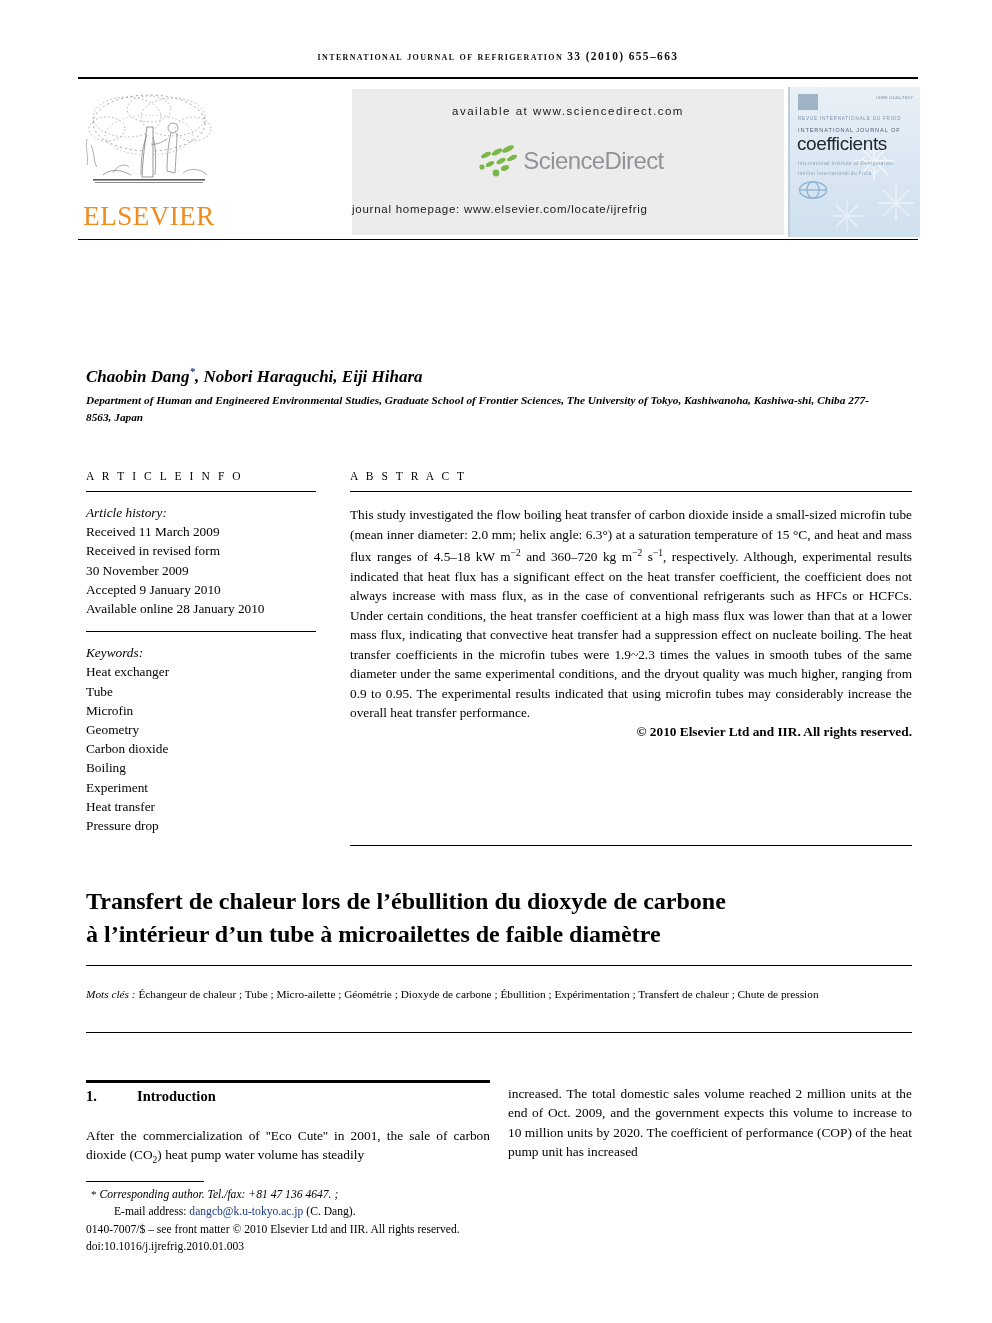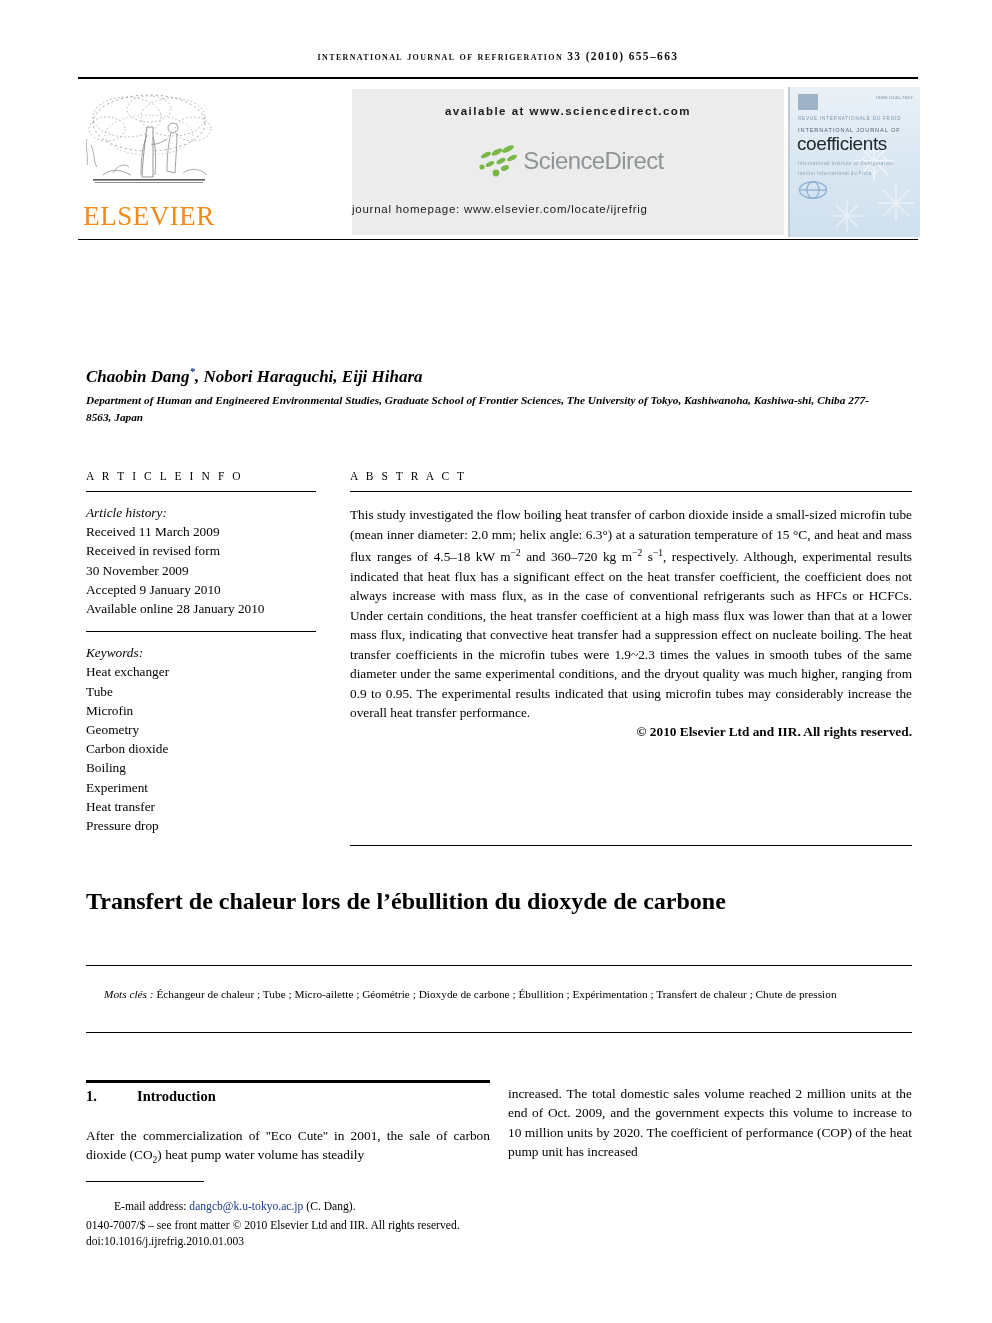--- a/index.html
+++ b/index.html
@@ -106,21 +106,20 @@
   }
   .sd-available {
     position: absolute;
     left: 0; top: 16px;
     width: 432px;
     text-align: center;
     font-family: "Liberation Sans", "DejaVu Sans", sans-serif;
     font-size: 11.5px;
     letter-spacing: 1.5px;
     color: #1a1a1a;
-    font-weight: bold;
   }
   .sd-logo-row {
     position: absolute;
     left: 0; top: 54px;
     width: 432px;
     text-align: center;
     height: 44px;
   }
   .sd-logo-inner { display: inline-block; height: 42px; }
   .sd-dots { display:inline-block; vertical-align: middle; width: 50px; height: 36px; }
@@ -312,21 +311,21 @@
   }
   .fr-rule2 {
     position: absolute;
     left: 86px; top: 965px;
     width: 826px;
     height: 1px;
     background: #000;
   }
   .fr-keywords {
     position: absolute;
-    left: 104px; top: 985px;
+    left: 86px; top: 985px;
     width: 826px;
     font-family: "Liberation Serif", "DejaVu Serif", serif;
     font-size: 11.3px;
     line-height: 18px;
     color: #000;
   }
   .fr-keywords .lbl { font-style: italic; }
   .fr-rule3 {
     position: absolute;
     left: 86px; top: 1032px;
@@ -397,21 +396,21 @@
     color: #000;
   }
   .foot .star { font-size: 11px; }
   .foot .corr { font-style: italic; }
   .foot .mail-label { }
   .foot a.mail {
     color: #1a3b8b;
     text-decoration: none;
   }
   .foot-l1 { padding-left: 16px; text-indent: -11px; }
-  .foot-l2 { padding-left: 28px; margin-top: 13px; }
+  .foot-l2 { padding-left: 28px; }
   .foot-issn { margin-top: 2px; }
 </style>
 </head>
 <body>
 
 <div class="page">
 
   <div class="running-head">International Journal of Refrigeration 33 (2010) 655–663</div>
 
   <div class="masthead-rule"></div>
@@ -554,34 +553,36 @@
     <div class="sect-head">A B S T R A C T</div>
     <div class="hr-thin"></div>
     <div class="abstract-body"><span>This study investigated the flow boiling heat transfer of carbon dioxide inside a small-sized microfin tube (mean inner diameter: 2.0 mm; helix angle: 6.3°) at a saturation temperature of 15 °C, and heat and mass flux ranges of 4.5–18 kW m</span><sup>−2</sup><span> and 360–720 kg m</span><sup>−2</sup><span> s</span><sup>−1</sup><span>, respectively. Although, experimental results indicated that heat flux has a significant effect on the heat transfer coefficient, the coefficient does not always increase with mass flux, as in the case of conventional refrigerants such as HFCs or HCFCs. Under certain conditions, the heat transfer coefficient at a high mass flux was lower than that at a lower mass flux, indicating that convective heat transfer had a suppression effect on nucleate boiling. The heat transfer coefficients in the microfin tubes were 1.9~2.3 times the values in smooth tubes of the same diameter under the same experimental conditions, and the dryout quality was much higher, ranging from 0.9 to 0.95. The experimental results indicated that using microfin tubes may considerably increase the overall heat transfer performance.</span></div>
     <div class="copyright">© 2010 Elsevier Ltd and IIR. All rights reserved.</div>
   </div>
 
   <div class="fr-rule"></div>
 
   <div class="fr-title">
     <div>Transfert de chaleur lors de l’ébullition du dioxyde de carbone</div>
+    <div>à l’intérieur d’un tube à microailettes de faible diamètre</div>
   </div>
 
   <div class="fr-rule2"></div>
   <div class="fr-keywords"><span class="lbl">Mots clés :</span><span> Échangeur de chaleur ; Tube ; Micro-ailette ; Géométrie ; Dioxyde de carbone ; Ébullition ; Expérimentation ; Transfert de chaleur ; Chute de pression</span></div>
   <div class="fr-rule3"></div>
 
   <div class="body-rule"></div>
   <div class="sec-num">1.</div>
   <div class="sec-title">Introduction</div>
 
   <div class="body-col-left"><span>After the commercialization of ''Eco Cute'' in 2001, the sale of carbon dioxide (CO</span><sub>2</sub><span>) heat pump water volume has steadily</span></div>
 
   <div class="body-col-right">increased. The total domestic sales volume reached 2 million units at the end of Oct. 2009, and the government expects this volume to increase to 10 million units by 2020. The coefficient of performance (COP) of the heat pump unit has increased</div>
 
   <div class="foot-rule"></div>
   <div class="foot">
+    <div class="foot-l1"><span class="star">*</span> <span class="corr">Corresponding author. Tel./fax: +81 47 136 4647. ;</span></div>
     <div class="foot-l2"><span class="mail-label">E-mail address:</span> <a class="mail" href="#">dangcb@k.u-tokyo.ac.jp</a> <span>(C. Dang).</span></div>
     <div class="foot-issn">0140-7007/$ – see front matter © 2010 Elsevier Ltd and IIR. All rights reserved.</div>
     <div>doi:10.1016/j.ijrefrig.2010.01.003</div>
   </div>
 
 </div>
 
 </body></html>

